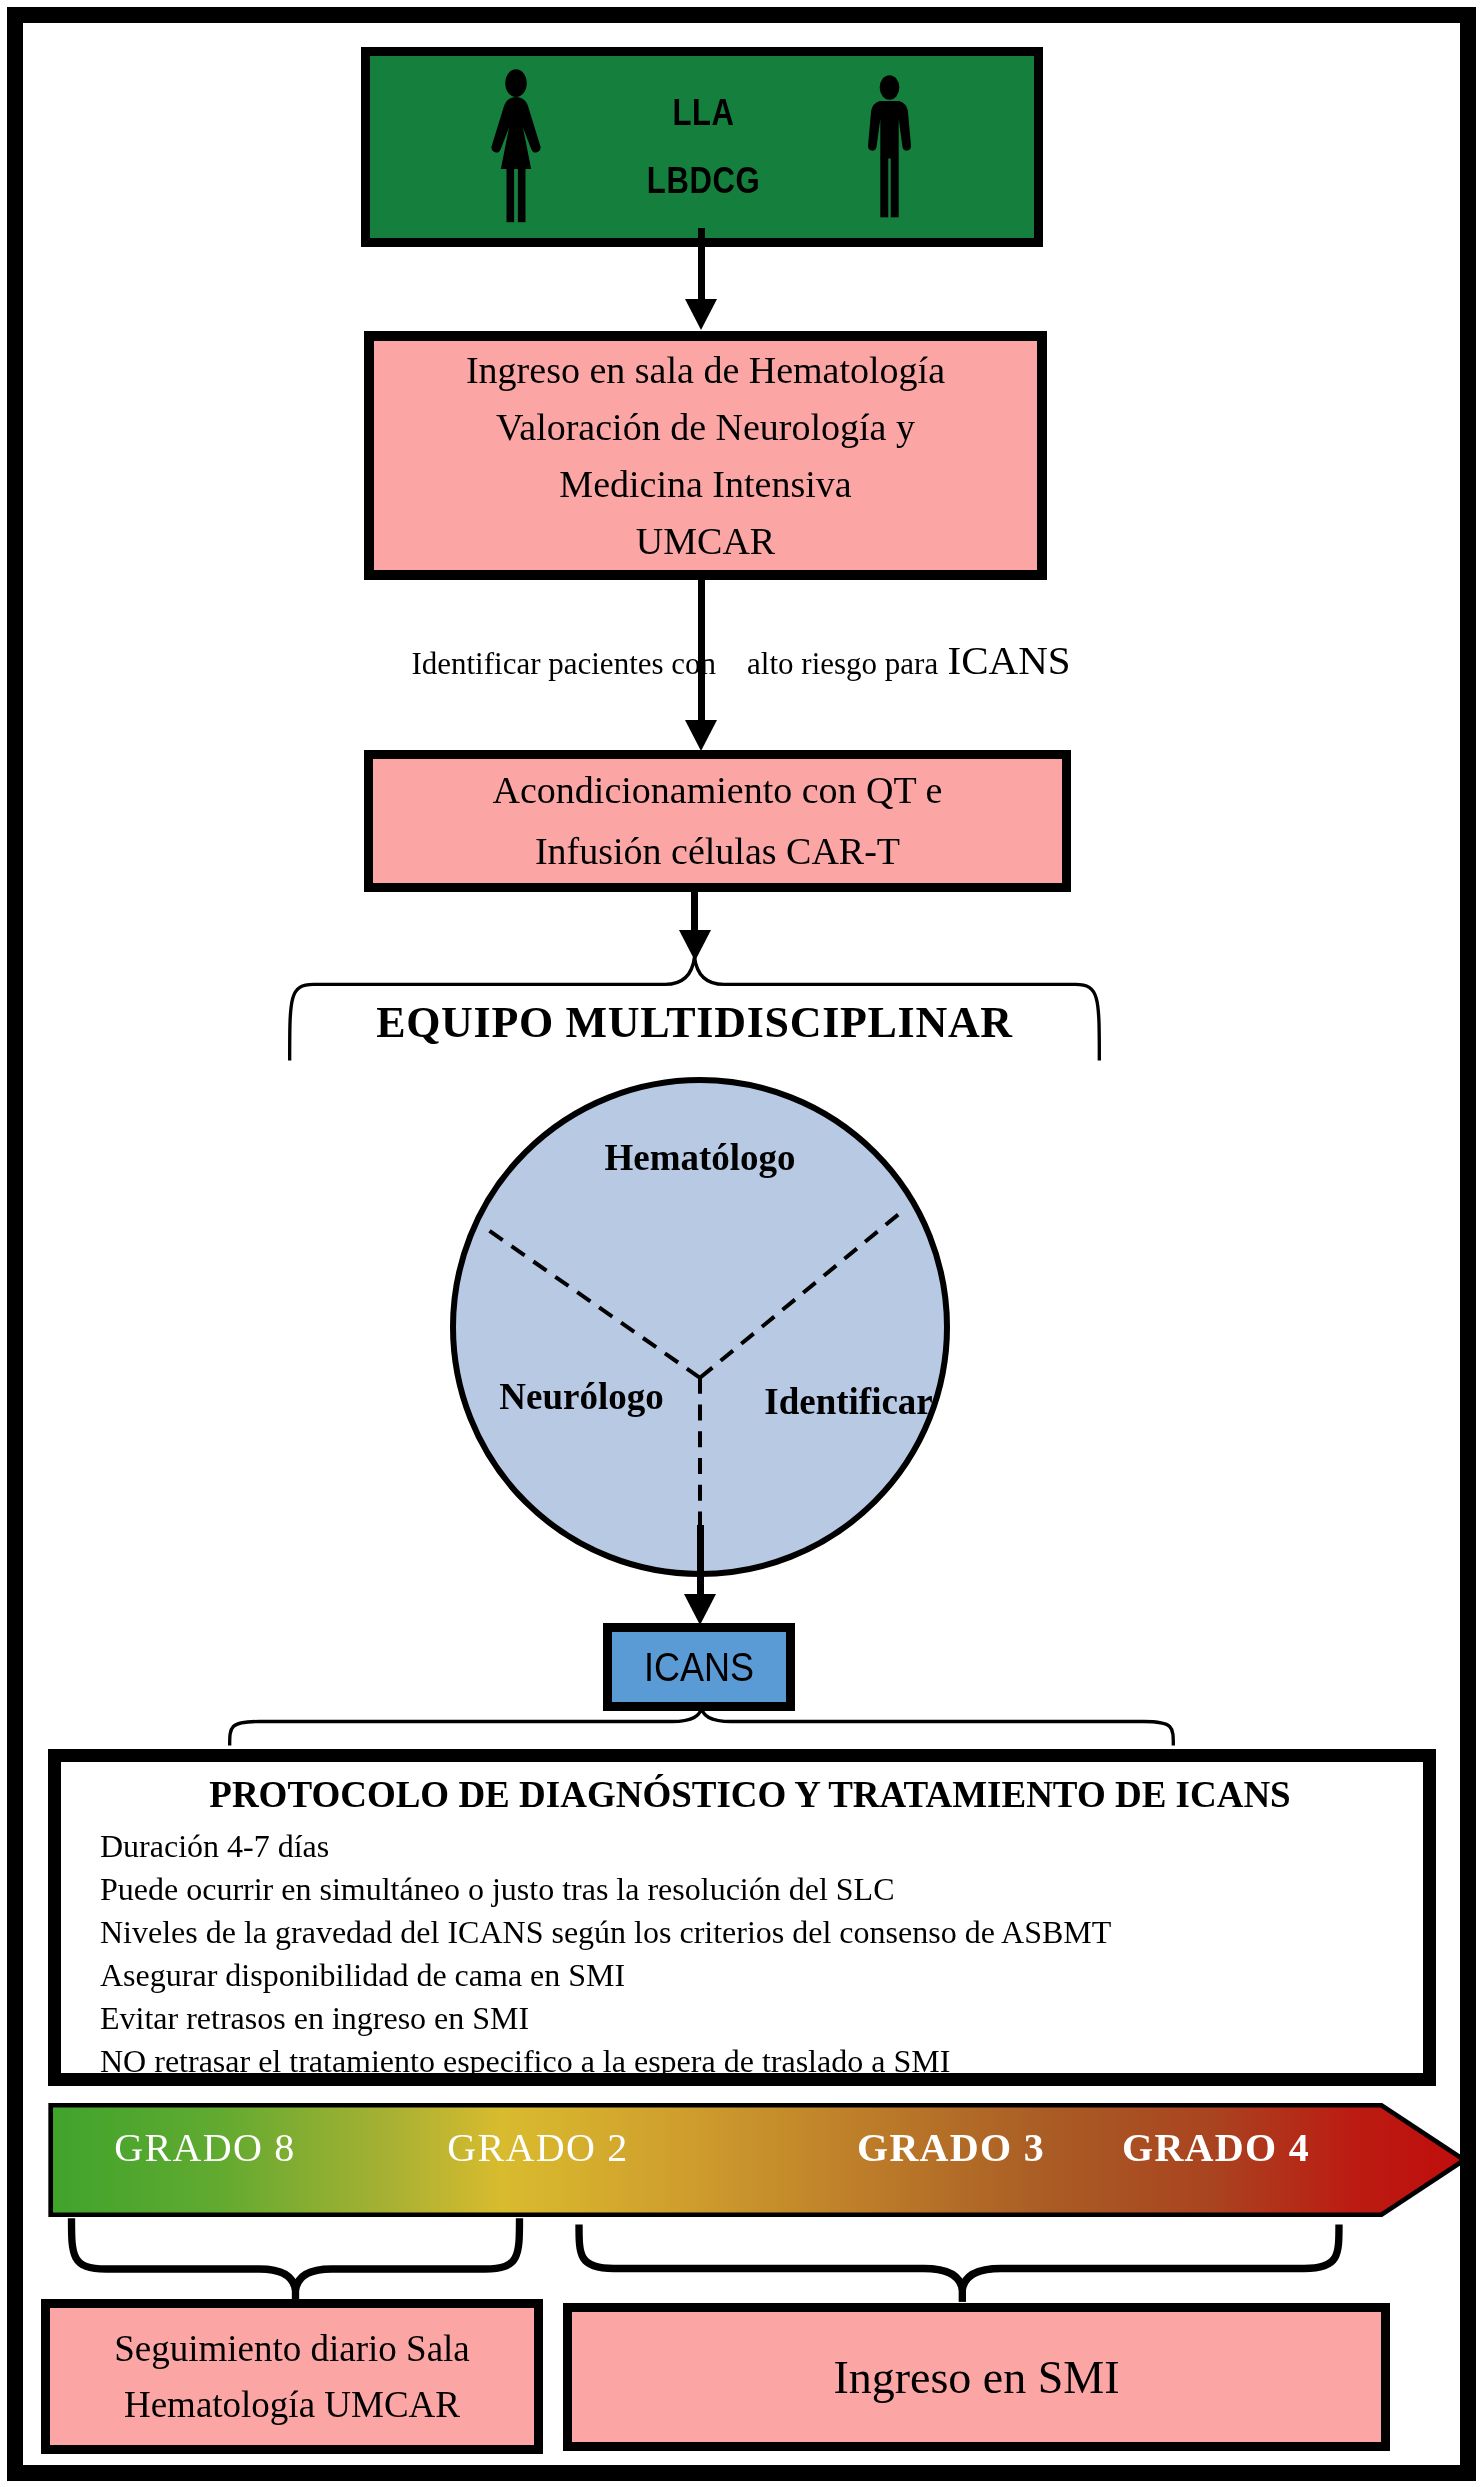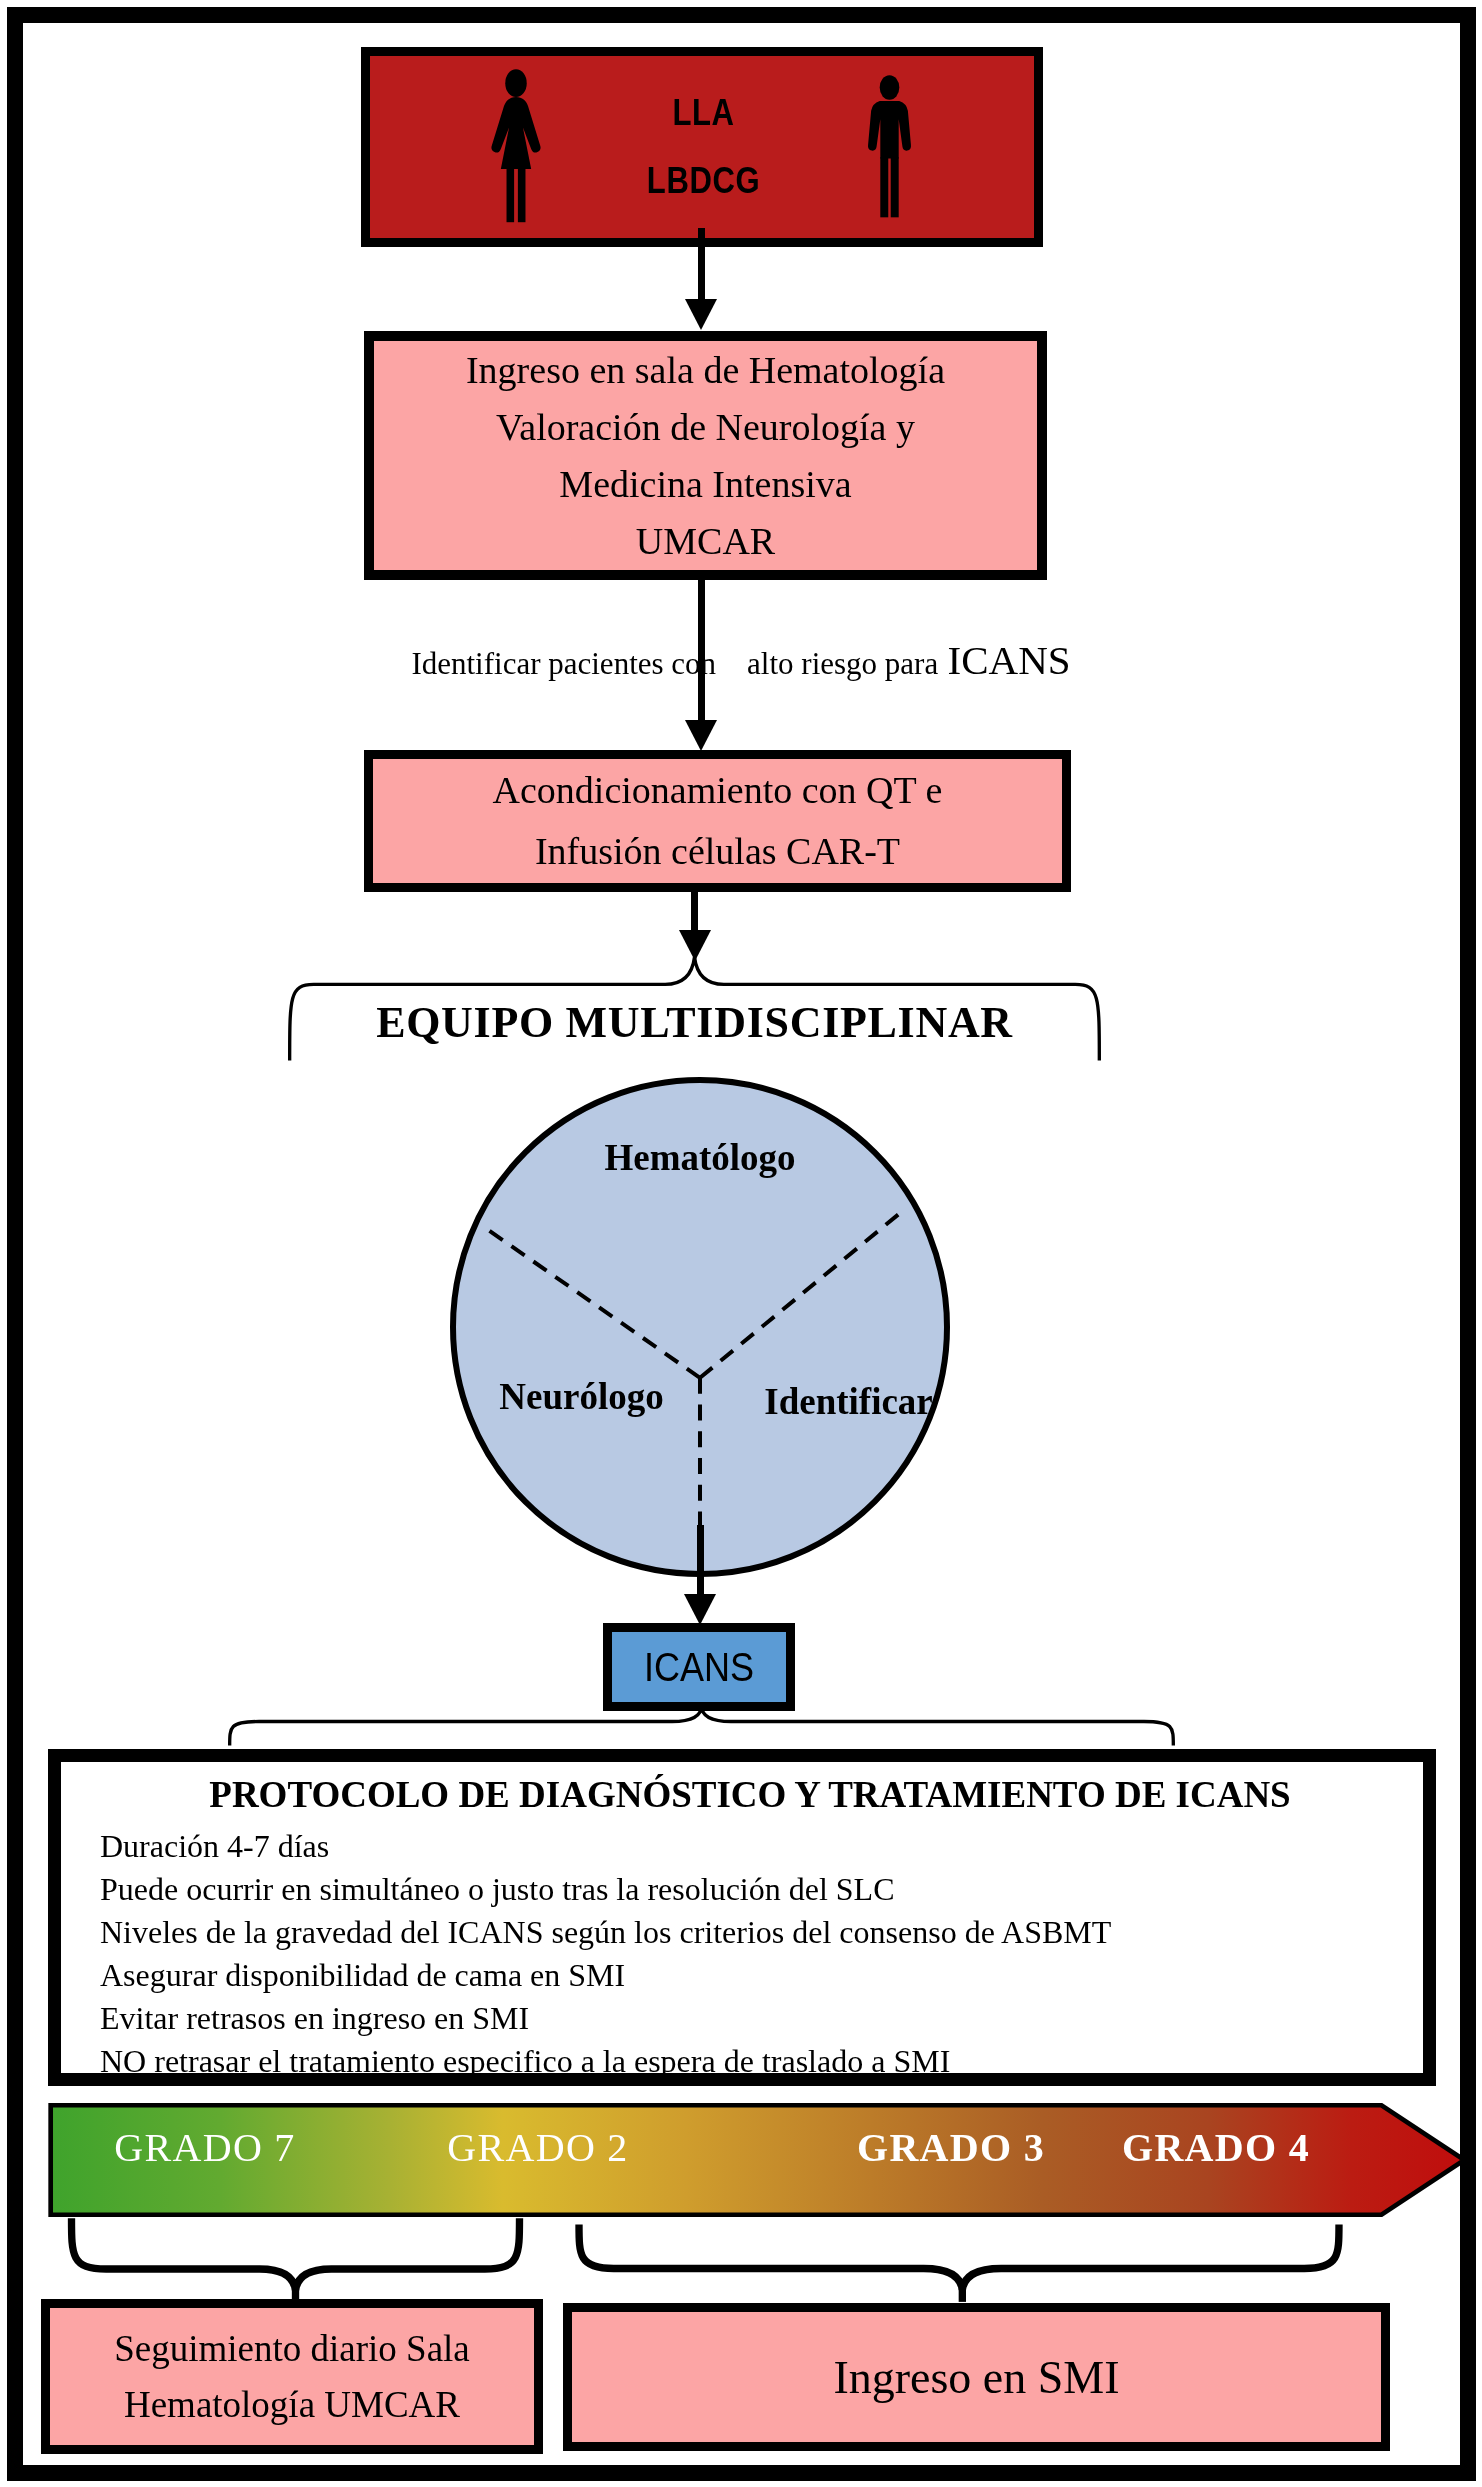--- a/index.html
+++ b/index.html
@@ -3,21 +3,21 @@
 <meta charset="utf-8">
 <style>
   html,body{margin:0;padding:0;background:#fff;}
   #canvas{position:relative;width:1482px;height:2487px;background:#ffffff;overflow:hidden;
           font-family:"Liberation Serif","DejaVu Serif",serif;color:#000;}
   .abs{position:absolute;}
   
   #frame{left:6.7px;top:6.7px;width:1437px;height:2442px;border:16px solid #000;}
   
   #patient-box{left:361px;top:47px;width:664px;height:182px;border:9.4px solid #000;
-    background:#b91c1c;display:flex;align-items:center;justify-content:center;gap:80px;}
+    background:#15803d;display:flex;align-items:center;justify-content:center;gap:80px;}
   .pictogram{display:block;}
   #patient-text{display:flex;flex-direction:column;align-items:center;gap:25.4px;
     font-family:"Liberation Sans","DejaVu Sans",sans-serif;font-weight:bold;font-size:37px;
     transform:scaleX(.84);letter-spacing:0.7px;}
   
   .flowbox{background:#fca5a5;border:10px solid #000;box-sizing:border-box;}
   #admission-box{left:364px;top:331px;width:683px;height:249px;border-width:10.7px;
     display:flex;flex-direction:column;justify-content:center;text-align:center;
     font-size:38px;line-height:57px;}
   #conditioning-box{left:364px;top:750px;width:707px;height:142px;border-width:9.4px;
@@ -180,21 +180,21 @@
         <stop offset="0.45" stop-color="#cf9d2d"></stop>
         <stop offset="0.58" stop-color="#bc7c29"></stop>
         <stop offset="0.70" stop-color="#aa5d25"></stop>
         <stop offset="0.82" stop-color="#a94420"></stop>
         <stop offset="0.92" stop-color="#bb1c12"></stop>
         <stop offset="1" stop-color="#c00d0d"></stop>
       </linearGradient>
     </defs>
     <polygon points="4,6 1996,6 2120,88 1996,170 4,170" fill="url(#ggrad)" stroke="#000" stroke-width="7"></polygon>
   </svg>
-  <div class="grade-label" style="left:205px;">GRADO 7</div>
+  <div class="grade-label" style="left:205px;">GRADO 8</div>
   <div class="grade-label" style="left:538px;">GRADO 2</div>
   <div class="grade-label bold" style="left:939px;margin-left:12px;">GRADO 3</div>
   <div class="grade-label bold" style="left:1216px;">GRADO 4</div>
 
   <svg class="abs" id="brace-left" width="457" height="84" viewBox="0 0 684 126">
     <path d="M6,2 C6,58 6,78 58,78 L288,78 Q338,78 342,110 Q346,78 396,78 L626,78 C678,78 678,58 678,2" fill="none" stroke="#000" stroke-width="11"></path>
     <line x1="342" y1="106" x2="342" y2="126" stroke="#000" stroke-width="11"></line>
   </svg>
   <svg class="abs" id="brace-right" width="768" height="79" viewBox="0 0 1150 118">
     <path d="M6,2 C6,48 6,68 58,68 L522,68 Q576,68 580,100 Q584,68 638,68 L1092,68 C1144,68 1144,48 1144,2" fill="none" stroke="#000" stroke-width="11"></path>

